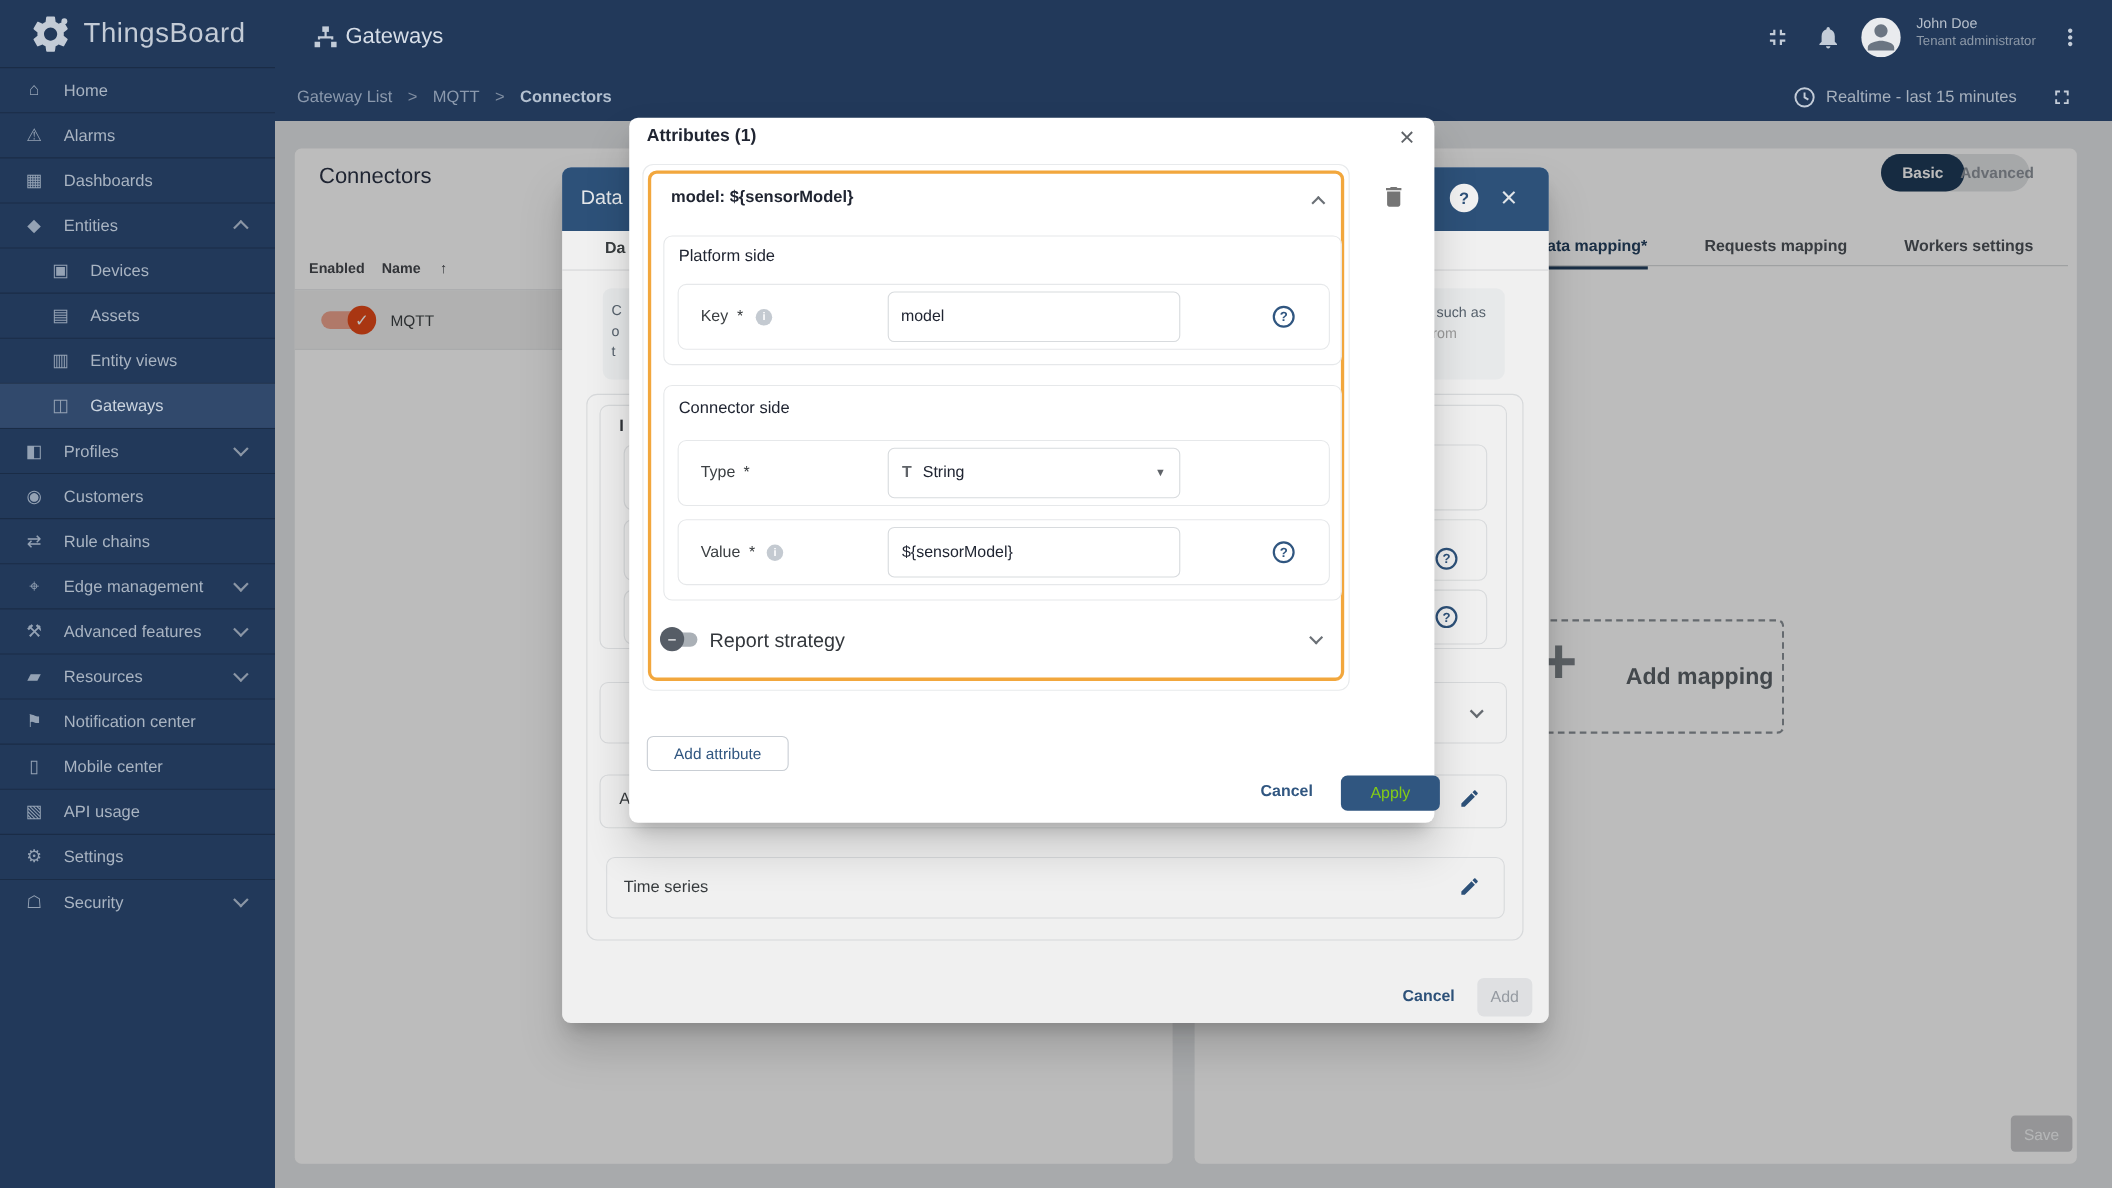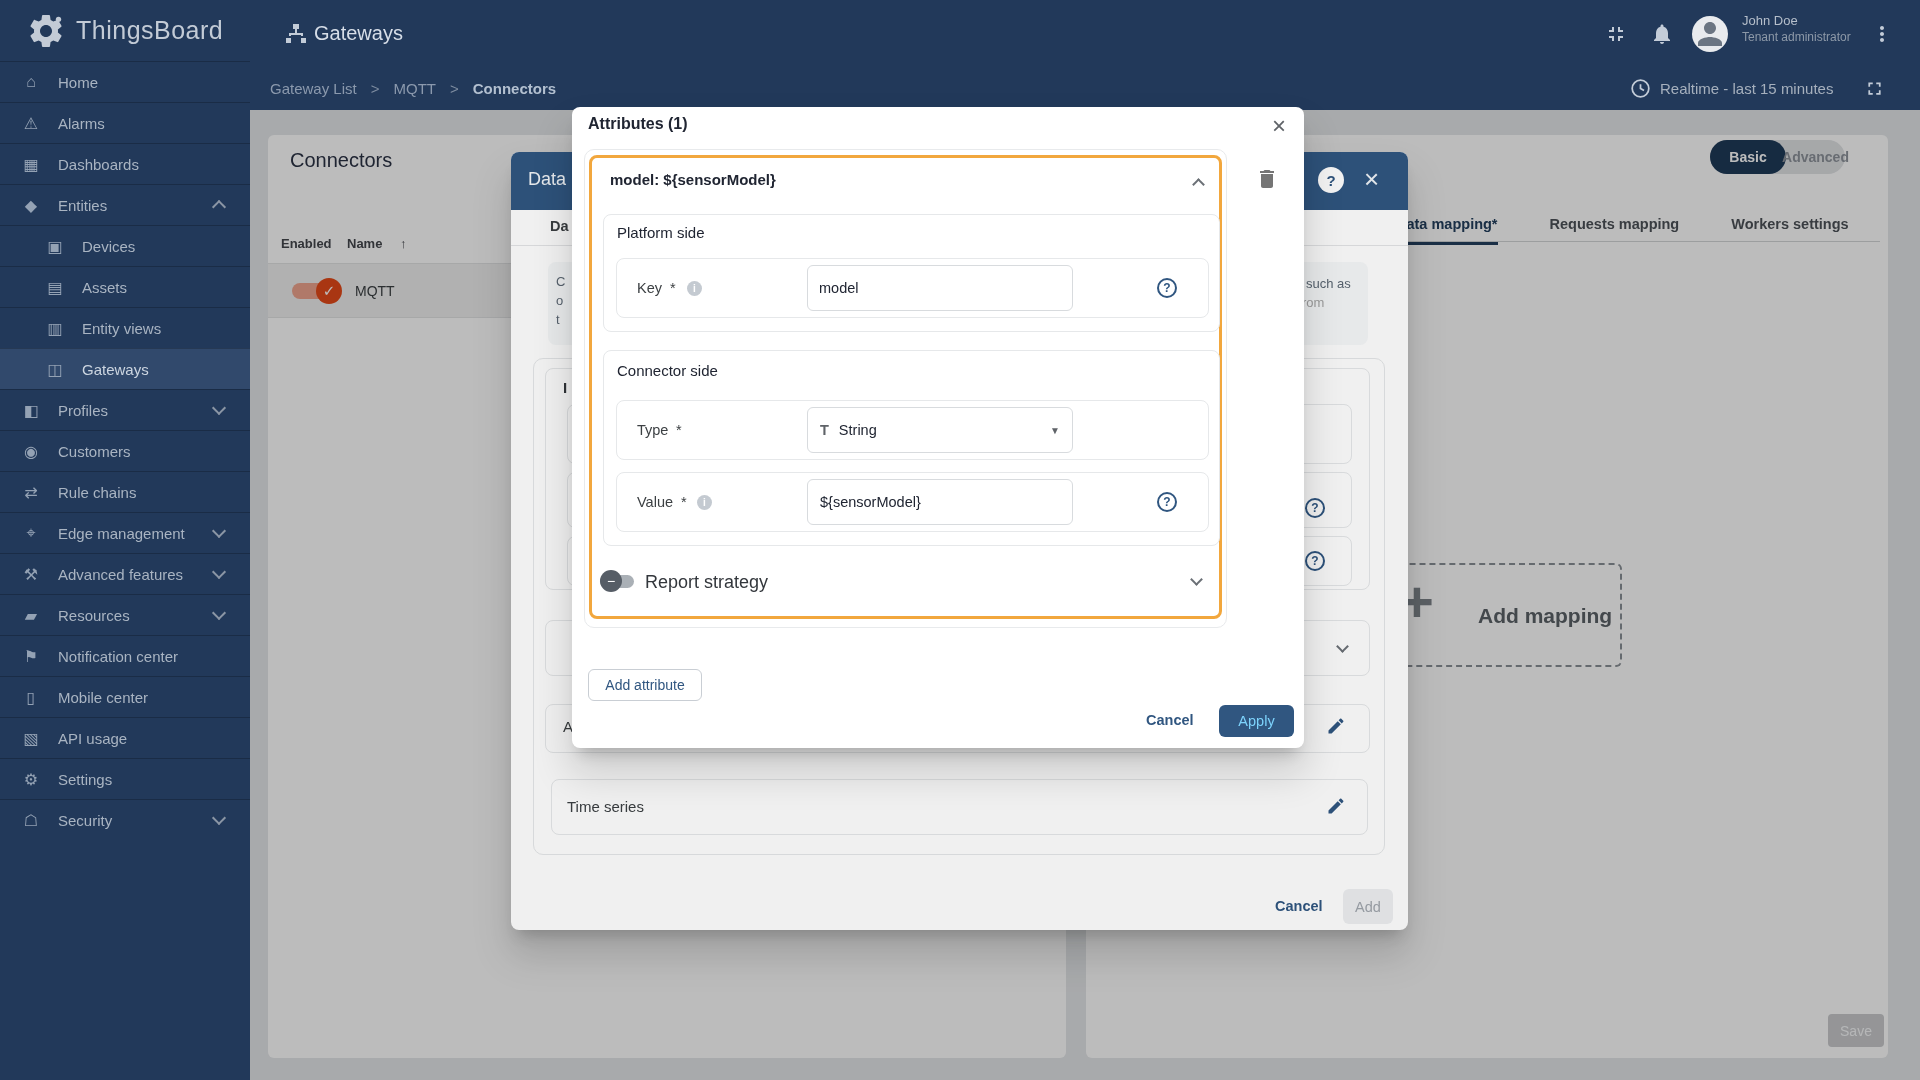--- a/index.html
+++ b/index.html
@@ -76,23 +76,23 @@
   #attr-container{left:584px;top:149px;width:643px;height:479px;border:1px solid #e8eaec;border-radius:10px;}
   #attr-panel{left:589px;top:155px;width:633px;height:464px;border:3px solid #f2a73d;border-radius:8px;background:#fff;}
   #panel-title{left:610px;top:171px;font-size:15px;font-weight:700;color:#202532;}
   .section{border:1px solid #e6e8ea;border-radius:8px;}
   .sec-title{font-size:15px;font-weight:400;color:#202532;}
   .fldlabel{font-size:14.5px;color:#3c4043;}
   .info-i{width:15px;height:15px;background:#c4cad1;border-radius:50%;color:#fff;font-size:10px;font-weight:700;display:flex;align-items:center;justify-content:center;}
   .tbinput{border:1px solid #d8dbde;border-radius:6px;font-size:14.5px;color:#202532;padding:0 12px;font-family:inherit;background:#fff;outline:none;}
   #rs-track{left:600px;top:575px;width:34px;height:13px;background:#aab0b6;border-radius:7px;}
   #rs-knob{left:600px;top:570px;width:22px;height:22px;background:#565d66;border-radius:50%;color:#fff;font-size:14px;display:flex;align-items:center;justify-content:center;}
-  #add-attr-btn{left:588px;top:669px;width:114px;height:32px;border:1px solid #c9ced4;border-radius:6px;color:#305680;font-size:14px;font-weight:500;display:flex;align-items:center;justify-content:center;background:#fff;}
+  #add-attr-btn{left:588px;top:669px;width:129px;height:32px;border:1px solid #c9ced4;border-radius:6px;color:#305680;font-size:14px;font-weight:500;display:flex;align-items:center;justify-content:center;background:#fff;}
   #modal-cancel{left:1146px;top:712px;font-size:14.5px;font-weight:600;color:#305680;}
-  #apply-btn{left:1219px;top:705px;width:75px;height:32px;background:#305680;border-radius:6px;color:#7dd3fc;font-size:14.5px;font-weight:500;display:flex;align-items:center;justify-content:center;}
+  #apply-btn{left:1219px;top:705px;width:90px;height:32px;background:#305680;border-radius:6px;color:#84cc16;font-size:14.5px;font-weight:500;display:flex;align-items:center;justify-content:center;}
   .mchev{width:9px;height:9px;border-right:2px solid #6b7076;border-bottom:2px solid #6b7076;}
 </style>
 </head>
 <body>
 
 <div class="stage">
 
   <div class="abs" id="topbar"></div>
   <svg class="abs hdr-ic" style="left:284px;top:22px" width="24" height="24" viewBox="0 0 24 24">
       <path fill="currentColor" d="M13 3h-2v5h2V3zm4 13h5v5h-5v-5zM2 16h5v5H2v-5zM11 8h2v3h6v3h-2v-1H7v1H5v-3h6V8z"></path>

